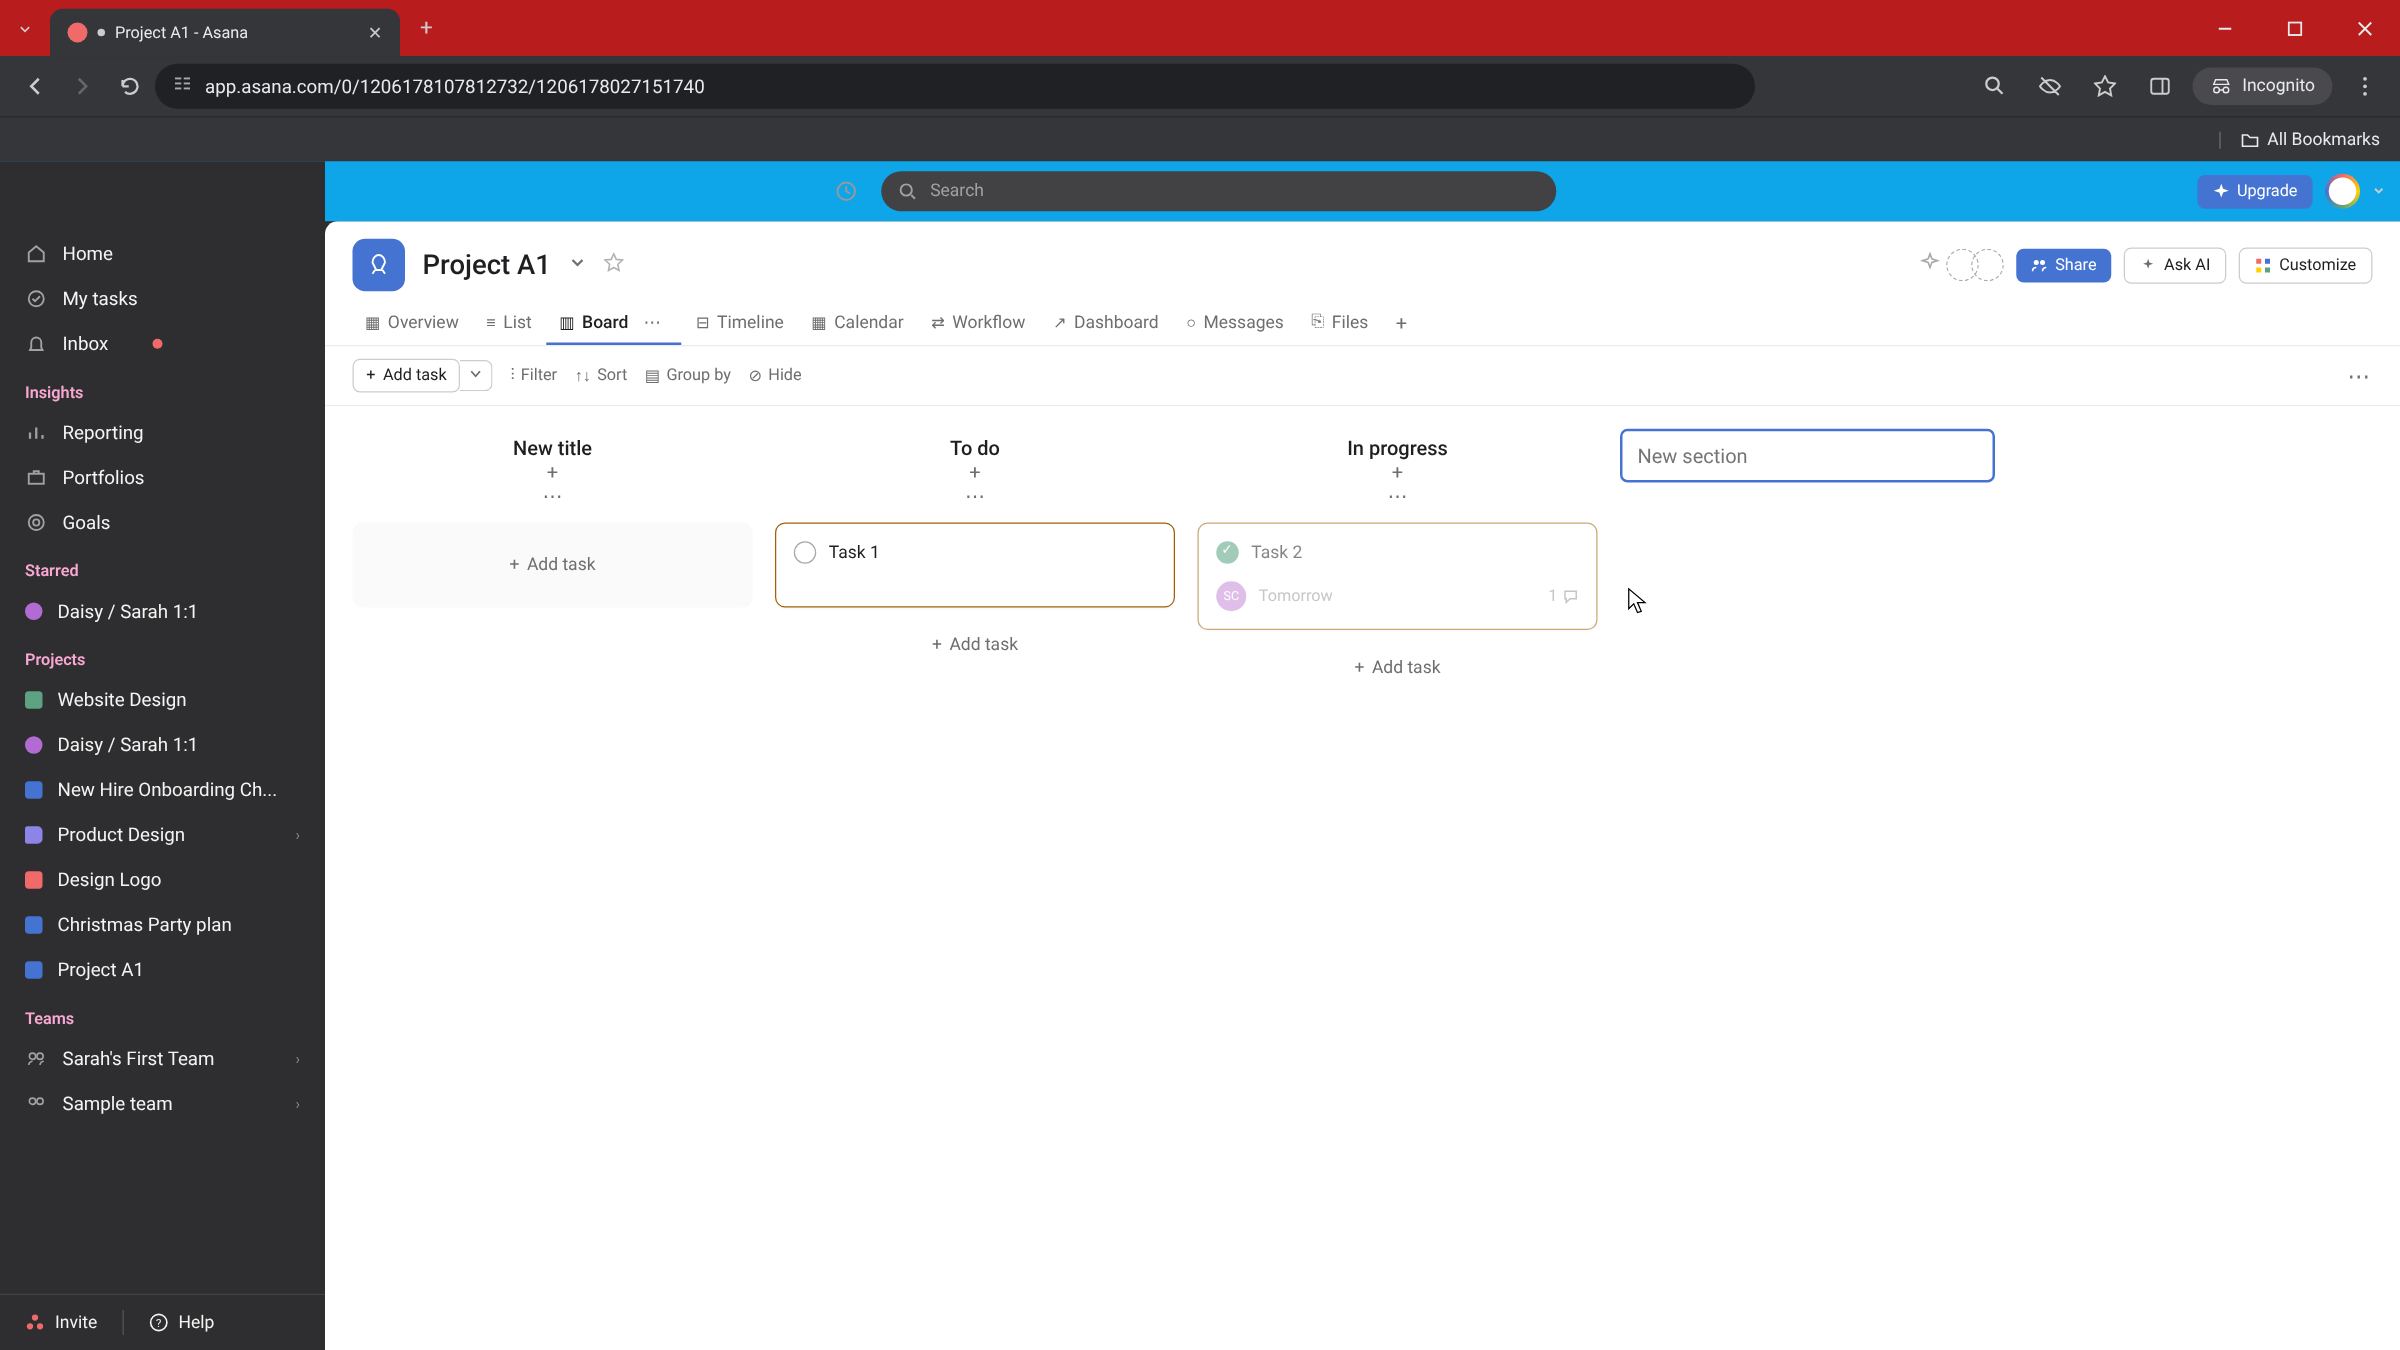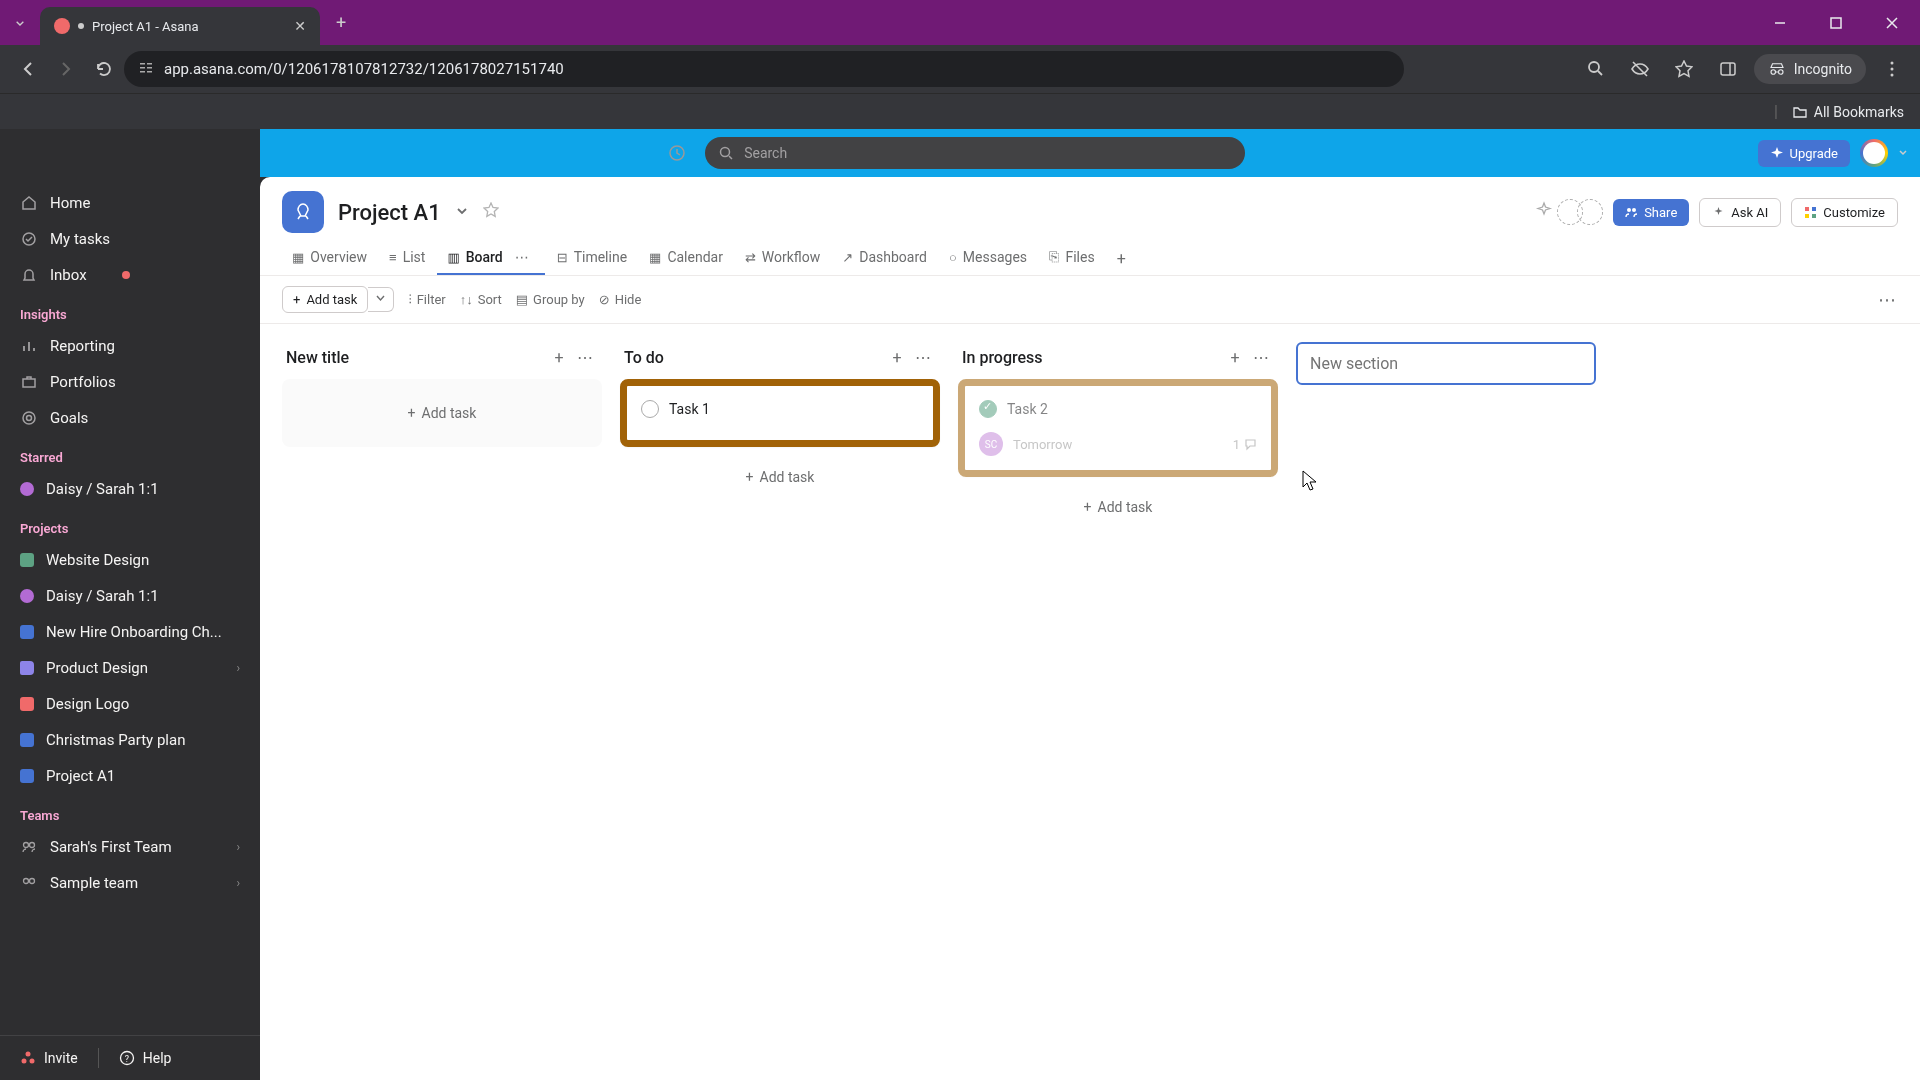--- a/index.html
+++ b/index.html
@@ -1,19 +1,19 @@
 <!DOCTYPE html>
 <html><head>
 <meta charset="utf-8">
 <style>
 * { margin: 0; padding: 0; box-sizing: border-box; font-family: -apple-system, BlinkMacSystemFont, "Segoe UI", Roboto, Helvetica, Arial, sans-serif; }
 body { width: 1920px; height: 1080px; background: #2e2e30; overflow: hidden; }
 
 
-.browser-top { height: 45px; background: #701a75; display: flex; align-items: center; }
+.browser-top { height: 45px; background: #b91c1c; display: flex; align-items: center; }
 .tab-dropdown { width: 40px; height: 40px; display: flex; align-items: center; justify-content: center; color: #ccc; }
 .tab { background: #35363a; height: 38px; margin-top: 7px; border-radius: 10px 10px 0 0; display: flex; align-items: center; padding: 0 14px; gap: 8px; min-width: 280px; }
 .tab-favicon { width: 16px; height: 16px; background: radial-gradient(circle at 30% 30%, #f06a6a, #f06a6a); border-radius: 50%; position: relative; }
 .tab-dot { width: 6px; height: 6px; background: #ccc; border-radius: 50%; }
 .tab-title { color: #e8eaed; font-size: 13px; flex: 1; }
 .tab-close { color: #ccc; font-size: 14px; }
 .new-tab { color: #ccc; padding: 0 16px; font-size: 18px; }
 .win-controls { margin-left: auto; display: flex; }
 .win-btn { width: 56px; height: 40px; display: flex; align-items: center; justify-content: center; color: #e8eaed; }
 
@@ -80,24 +80,24 @@
 
 .toolbar-row { display: flex; align-items: center; gap: 14px; padding: 10px 22px; border-bottom: 1px solid #edeae9; }
 .add-task-btn { border: 1px solid #cfcbcb; border-radius: 6px; padding: 5px 10px; font-size: 13px; color: #1e1f21; display: flex; align-items: center; gap: 6px; }
 .add-task-dropdown { border: 1px solid #cfcbcb; border-left: none; border-radius: 0 6px 6px 0; padding: 5px 8px; margin-left: -14px; font-size: 11px; color: #6d6e6f; }
 .toolbar-btn { font-size: 13px; color: #6d6e6f; display: flex; align-items: center; gap: 5px; cursor: pointer; }
 .toolbar-more { margin-left: auto; color: #6d6e6f; font-size: 18px; letter-spacing: 2px; }
 
 
 .board { flex: 1; display: flex; gap: 18px; padding: 18px 22px; overflow-x: auto; background: #fff; }
 .column { width: 320px; flex-shrink: 0; }
-.column-header { display: flex; align-items: center; padding: 6px 4px 12px; }
+.column-header { display: flex; align-items: center; padding: 6px 4px 12px; flex-direction: column; }
 .column-title { font-size: 16px; font-weight: 500; color: #1e1f21; flex: 1; }
 .column-action { color: #6d6e6f; width: 26px; text-align: center; cursor: pointer; font-size: 16px; }
-.card { background: #fff; border: 7px solid #a16207; border-radius: 8px; padding: 14px; margin-bottom: 10px; box-shadow: 0 1px 2px rgba(0,0,0,0.04); }
+.card { background: #fff; border: 1px solid #a16207; border-radius: 8px; padding: 14px; margin-bottom: 10px; box-shadow: 0 1px 2px rgba(0,0,0,0.04); }
 .card.faded { opacity: 0.55; }
 .card.empty { border: none; box-shadow: none; background: #fafafa; }
 .card-row { display: flex; align-items: center; gap: 10px; font-size: 14px; color: #1e1f21; }
 .check-circle { width: 18px; height: 18px; border: 1.5px solid #aaa; border-radius: 50%; }
 .check-circle.done { background: #58a182; border-color: #58a182; position: relative; }
 .check-circle.done::after { content: "✓"; color: #fff; font-size: 11px; position: absolute; top: -1px; left: 3px; }
 .card-meta { display: flex; align-items: center; gap: 10px; margin-top: 14px; font-size: 13px; color: #999; }
 .assignee { width: 24px; height: 24px; background: #c58bda; border-radius: 50%; display: flex; align-items: center; justify-content: center; color: #fff; font-size: 10px; }
 .comment-count { margin-left: auto; display: flex; align-items: center; gap: 4px; color: #999; }
 .add-task-link { display: flex; align-items: center; justify-content: center; gap: 6px; padding: 12px; color: #6d6e6f; font-size: 14px; cursor: pointer; }

